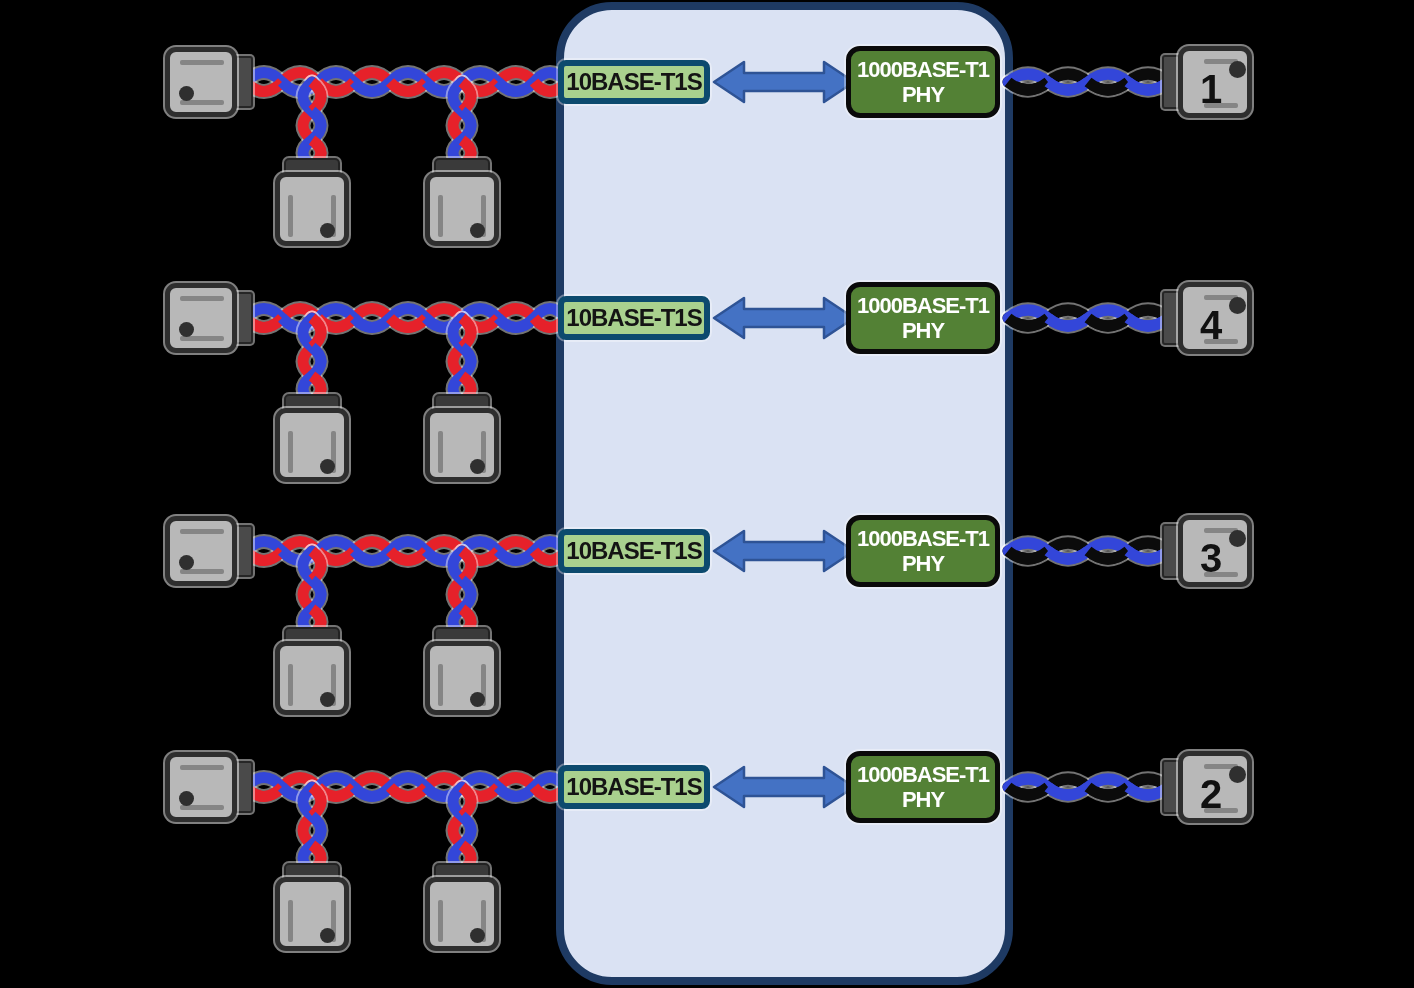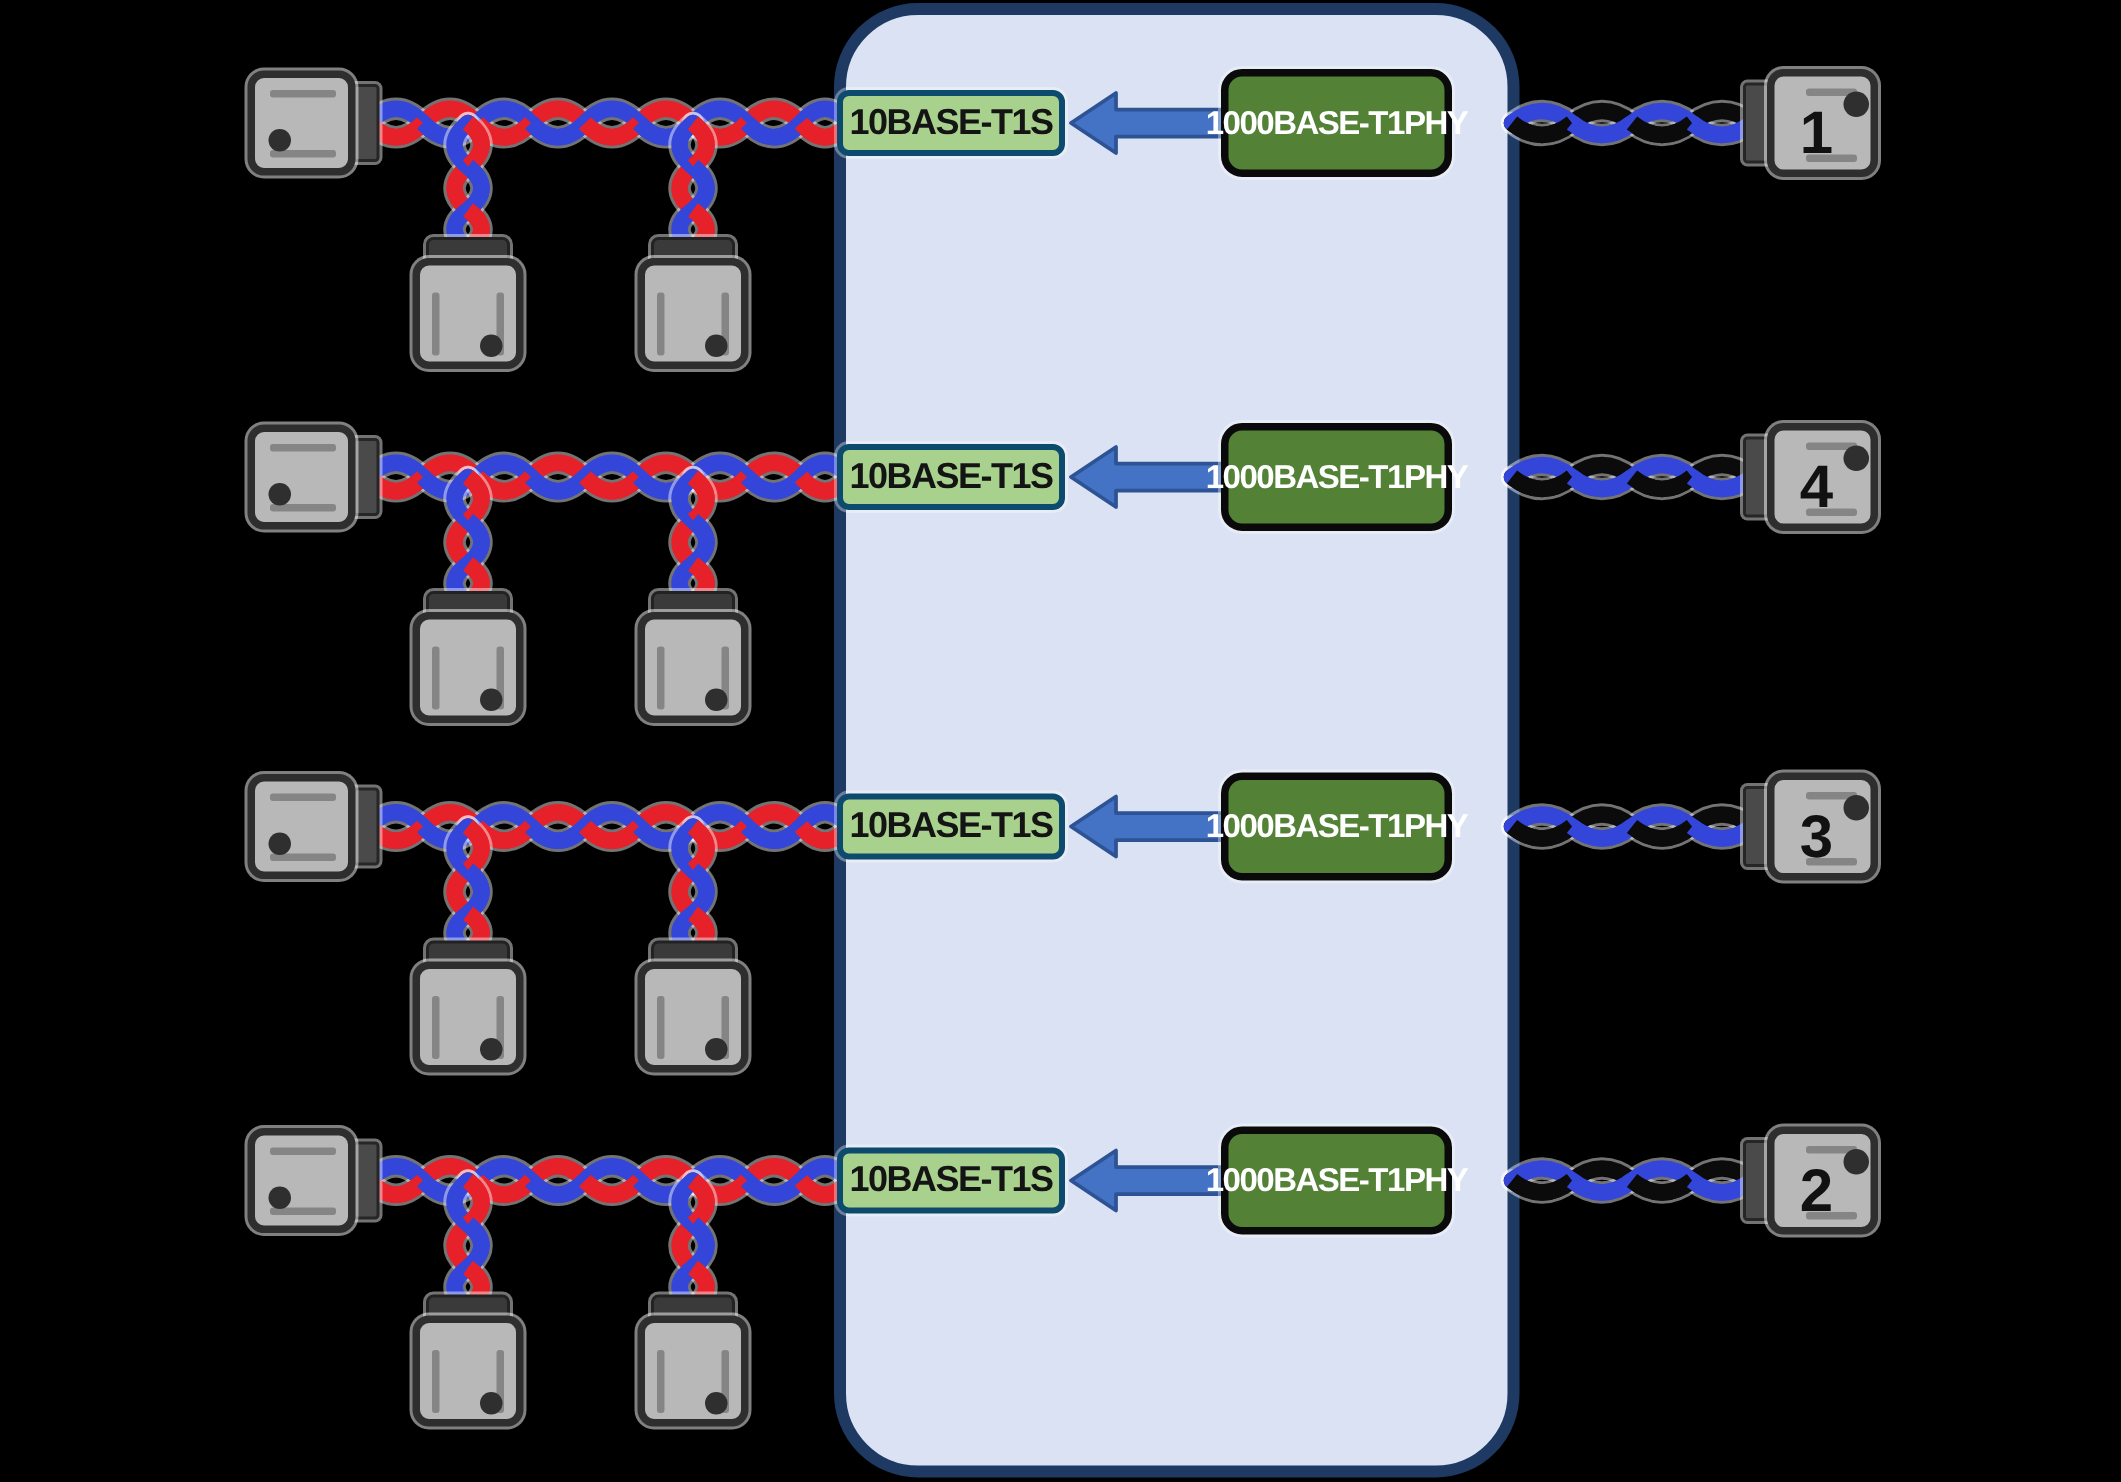--- a/index.html
+++ b/index.html
@@ -29,29 +29,29 @@
   .dev-cap{
     position:absolute;box-sizing:border-box;background:#3a3a3a;
     border:2px solid #222;border-radius:5px;
     box-shadow:0 0 0 2px rgba(255,255,255,.45);
   }
   .hline,.vline{position:absolute;background:#858585;border-radius:2px;}
   .dot{position:absolute;background:#2f2f2f;border-radius:50%;}
   
   .t1s-box{
     position:absolute;left:558px;width:152px;height:44px;box-sizing:border-box;
-    background:var(--t1s-fill);border:4px solid #0c4a6e;border-radius:8px;
+    background:var(--t1s-fill);border:6px solid #0c4a6e;border-radius:8px;
     display:flex;align-items:center;justify-content:center;
     box-shadow:0 0 0 2px rgba(255,255,255,.35);
   }
   .t1s-box span{font-size:24px;font-weight:bold;color:#141414;letter-spacing:-1px;white-space:nowrap;}
   .phy-box{
-    position:absolute;left:814px;width:154px;height:72px;box-sizing:border-box;
+    position:absolute;left:846px;width:154px;height:72px;box-sizing:border-box;
     background:var(--phy-fill);border:5px solid #0a0a0a;border-radius:14px;
-    display:flex;flex-direction:row;align-items:center;justify-content:center;
+    display:flex;flex-direction:column;align-items:center;justify-content:center;
     box-shadow:0 0 0 2px rgba(255,255,255,.35);
   }
   .phy-box span{font-size:22px;font-weight:bold;color:#fff;letter-spacing:-1px;line-height:1.15;white-space:nowrap;}
   .endpoint-number{
     position:absolute;left:10px;top:18px;width:36px;height:40px;
     display:flex;align-items:center;justify-content:center;
     font-size:40px;font-weight:bold;color:#111;
   }
 </style>
 </head>

